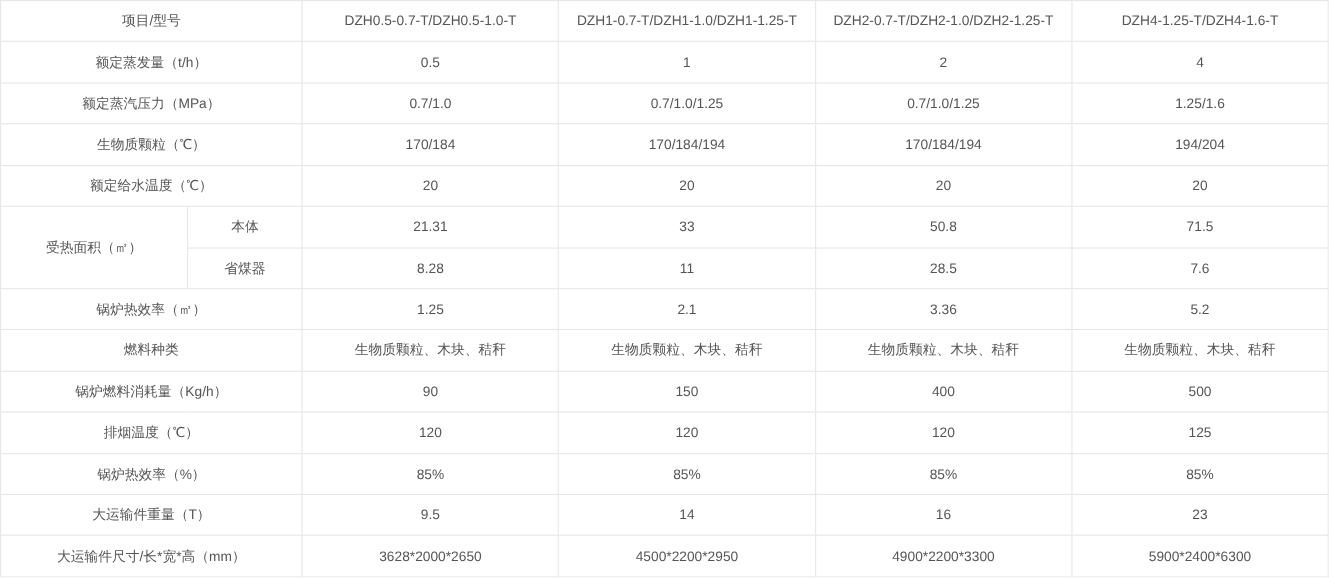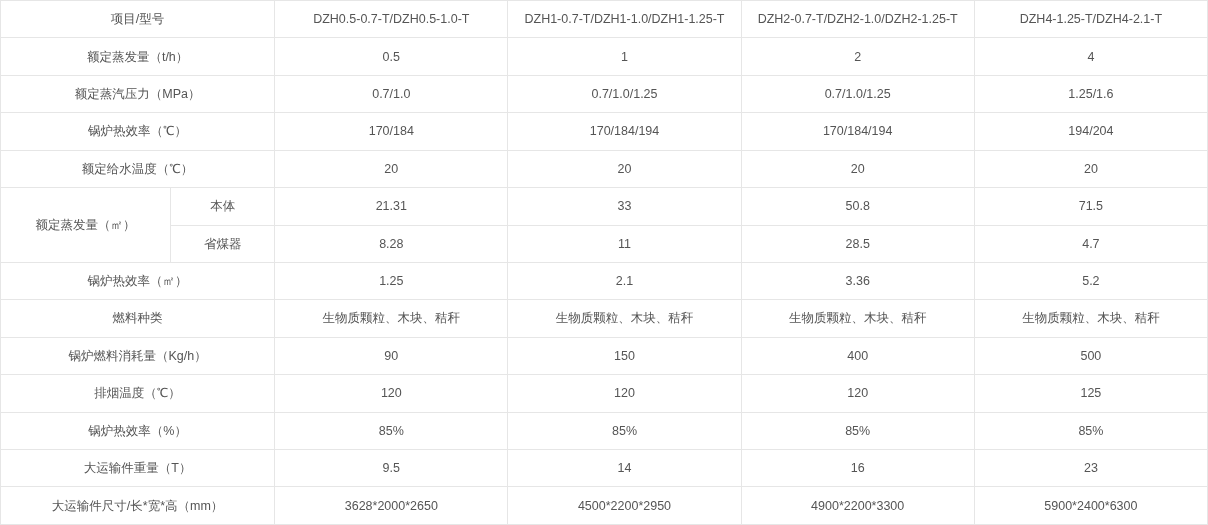--- a/index.html
+++ b/index.html
@@ -51,70 +51,70 @@
     <col class="col-data">
     <col class="col-data">
     <col class="col-data">
   </colgroup>
   <tbody>
     <tr>
       <td colspan="2">项目/型号</td>
       <td>DZH0.5-0.7-T/DZH0.5-1.0-T</td>
       <td>DZH1-0.7-T/DZH1-1.0/DZH1-1.25-T</td>
       <td>DZH2-0.7-T/DZH2-1.0/DZH2-1.25-T</td>
-      <td>DZH4-1.25-T/DZH4-2.1-T</td>
+      <td>DZH4-1.25-T/DZH4-1.6-T</td>
     </tr>
 
     <tr>
       <td colspan="2" class="label-cell">额定蒸发量（t/h）</td>
       <td>0.5</td>
       <td>1</td>
       <td>2</td>
       <td>4</td>
     </tr>
 
     <tr>
       <td colspan="2" class="label-cell">额定蒸汽压力（MPa）</td>
       <td>0.7/1.0</td>
       <td>0.7/1.0/1.25</td>
       <td>0.7/1.0/1.25</td>
       <td>1.25/1.6</td>
     </tr>
 
     <tr>
-      <td colspan="2" class="label-cell">锅炉热效率（℃）</td>
+      <td colspan="2" class="label-cell">生物质颗粒（℃）</td>
       <td>170/184</td>
       <td>170/184/194</td>
       <td>170/184/194</td>
       <td>194/204</td>
     </tr>
 
     <tr>
       <td colspan="2" class="label-cell">额定给水温度（℃）</td>
       <td>20</td>
       <td>20</td>
       <td>20</td>
       <td>20</td>
     </tr>
 
     <tr>
-      <td rowspan="2" class="merged-label">额定蒸发量（㎡）</td>
+      <td rowspan="2" class="merged-label">受热面积（㎡）</td>
       <td class="sub-cell">本体</td>
       <td>21.31</td>
       <td>33</td>
       <td>50.8</td>
       <td>71.5</td>
     </tr>
 
     <tr>
       <td class="sub-cell">省煤器</td>
       <td>8.28</td>
       <td>11</td>
       <td>28.5</td>
-      <td>4.7</td>
+      <td>7.6</td>
     </tr>
 
     <tr>
       <td colspan="2" class="label-cell">锅炉热效率（㎡）</td>
       <td>1.25</td>
       <td>2.1</td>
       <td>3.36</td>
       <td>5.2</td>
     </tr>
 

